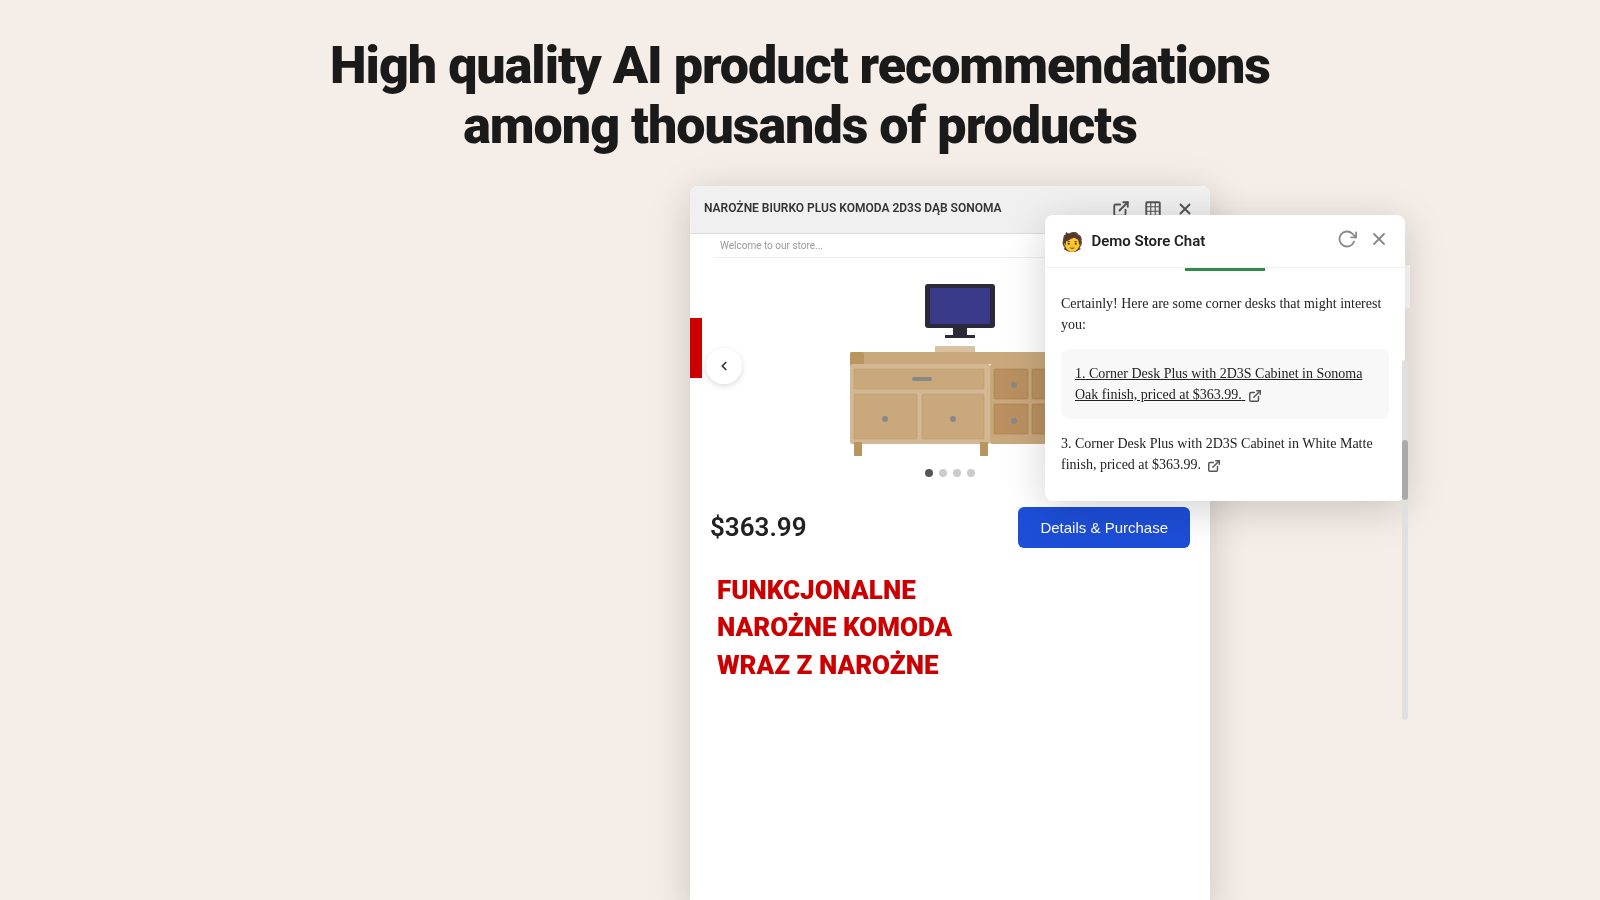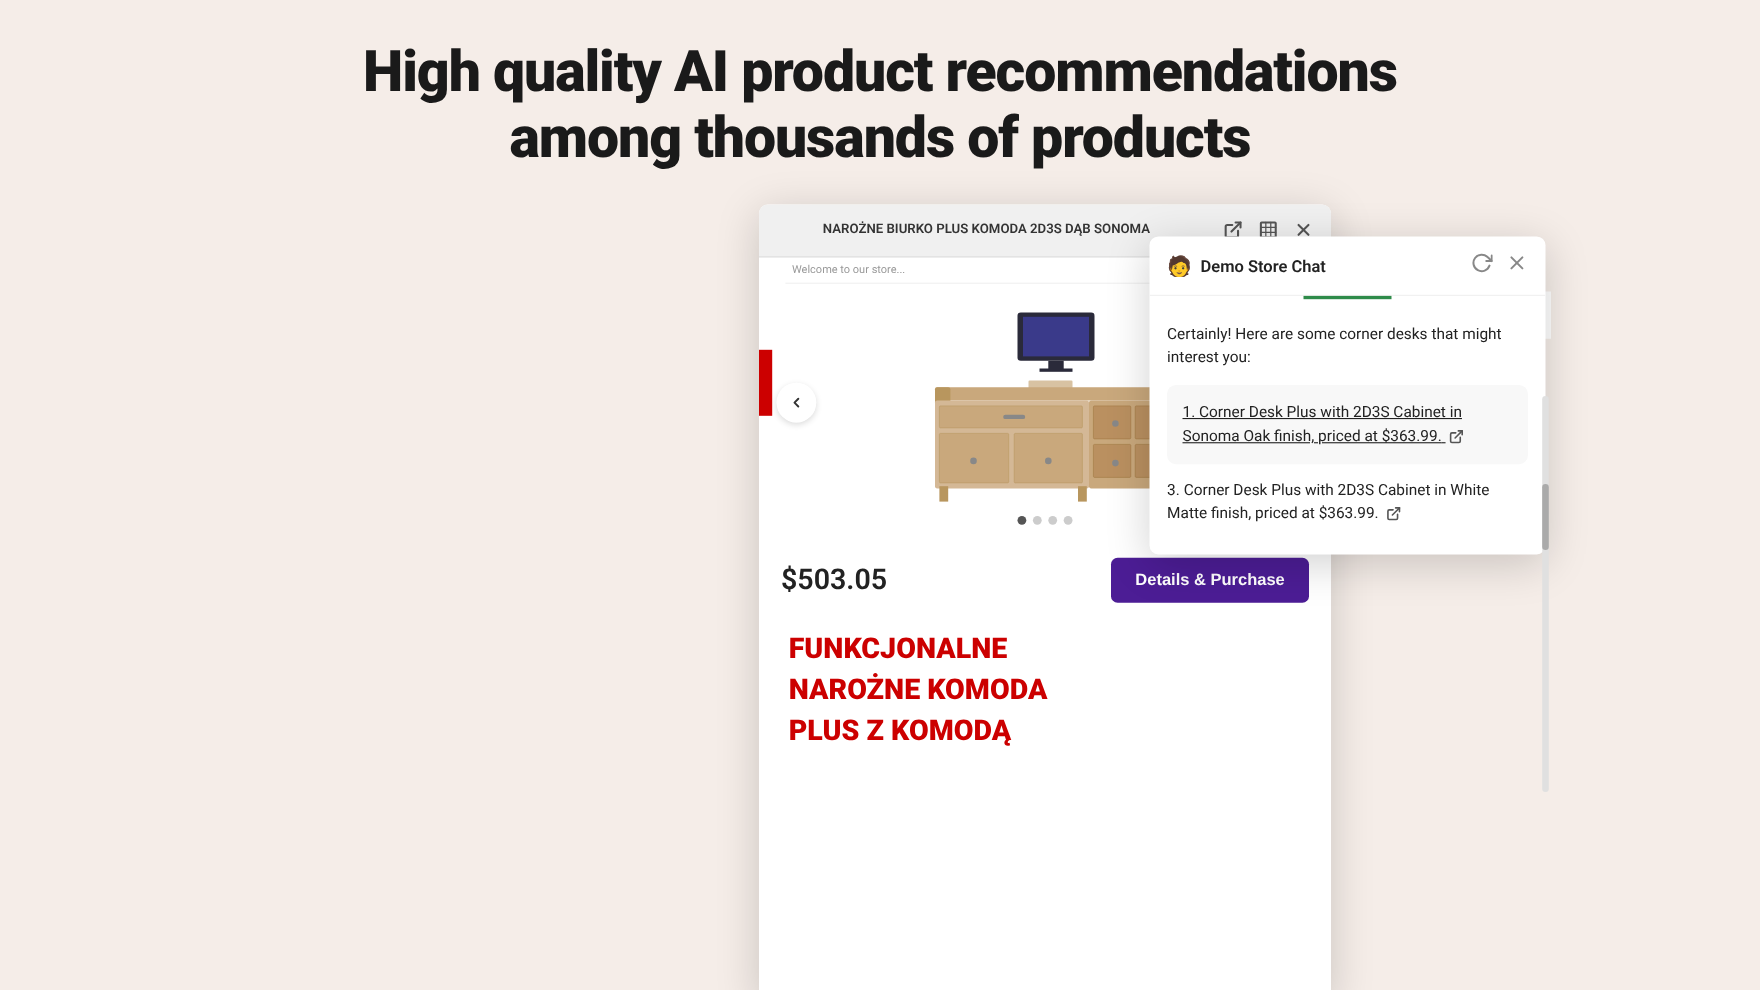--- a/index.html
+++ b/index.html
@@ -56,21 +56,20 @@
       min-height: 48px;
     }
 
     .browser-title-text {
       font-size: 12px;
       font-weight: 600;
       color: #333;
       flex: 1;
       padding-right: 10px;
       line-height: 1.3;
-      margin-left: 44px;
     }
 
     .browser-title-icons {
       display: flex;
       gap: 10px;
       align-items: center;
     }
 
     .browser-title-icons span {
       cursor: pointer;
@@ -170,27 +169,27 @@
       padding: 0 20px 16px;
     }
 
     .product-price {
       font-size: 26px;
       font-weight: 600;
       color: #222;
     }
 
     .purchase-btn {
-      background: #4c1d95;
+      background: #1d4ed8;
       color: #fff;
       border: none;
       border-radius: 6px;
       padding: 12px 22px;
       font-size: 15px;
-      font-weight: 700;
+      font-weight: 400;
       cursor: pointer;
     }
 
     .product-description {
       padding: 10px 27px;
     }
 
     .product-description p {
       font-size: 26px;
       font-weight: 900;
@@ -247,20 +246,21 @@
       height: 3px;
       background: #2e8b4a;
       width: 80px;
       margin: 0 auto;
     }
 
     .chat-body {
       padding: 14px 16px;
       max-height: 520px;
       overflow-y: auto;
+      font-family: Liberation Serif, serif;
     }
 
     .chat-message-text {
       font-size: 14px;
       color: #222;
       line-height: 1.5;
       margin-bottom: 14px;
     }
 
     .chat-product-card {
@@ -435,28 +435,28 @@
 
         <div class="dots-row">
           <div class="dot active"></div>
           <div class="dot inactive"></div>
           <div class="dot inactive"></div>
           <div class="dot inactive"></div>
         </div>
       </div>
 
       <div class="price-purchase-row">
-        <span class="product-price">$503.05</span>
+        <span class="product-price">$363.99</span>
         <button class="purchase-btn">Details &amp; Purchase</button>
       </div>
 
       <div class="product-description">
         <p style="margin-bottom: 4px;">FUNKCJONALNE</p>
         <p style="margin-bottom: 4px;">NAROŻNE KOMODA</p>
-        <p>PLUS Z KOMODĄ</p>
+        <p>WRAZ Z NAROŻNE</p>
       </div>
     </div>
   </div>
 </div>
 
 <div class="store-nav-icons">
   <span>
     <svg width="22" height="22" viewBox="0 0 24 24" fill="none" stroke="#333" stroke-width="2.2" stroke-linecap="round" stroke-linejoin="round">
       <circle cx="11" cy="11" r="8"></circle>
       <line x1="21" y1="21" x2="16.65" y2="16.65"></line>

